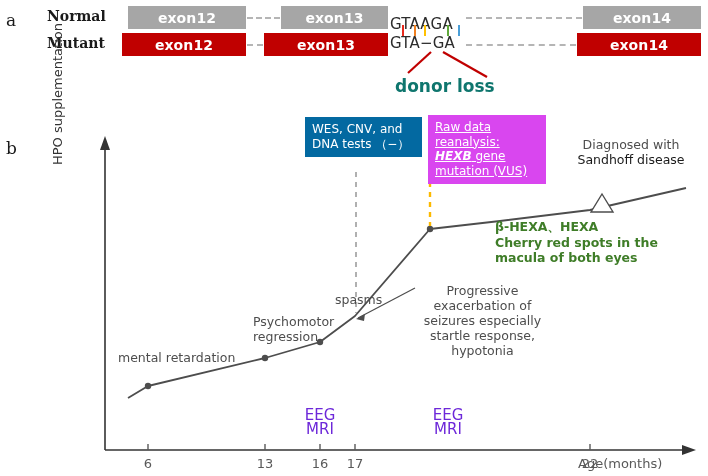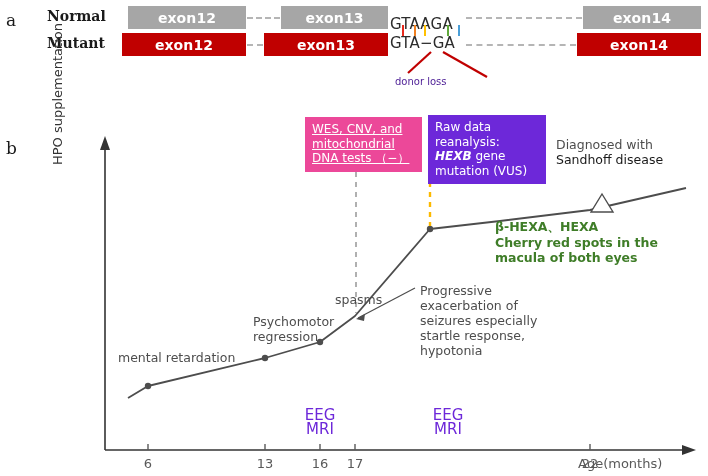--- a/index.html
+++ b/index.html
@@ -45,33 +45,33 @@
   #dash-m-1{left:247px;top:44px;width:16px;}
   #dash-m-2{left:466px;top:44px;width:110px;}
 
   .tickmark{position:absolute;width:2px;height:11px;top:25px;}
   #tick-1{left:402px;background:#e8291c;}
   #tick-2{left:414px;background:#f08020;}
   #tick-3{left:424px;background:#ffc000;}
   #tick-4{left:447px;background:#5fa83a;}
   #tick-5{left:458px;background:#4a9fd8;}
 
-  #donor-loss-label{position:absolute;left:395px;top:76px;color:#4c1d95;
-      font-weight:normal;font-size:10px;}
+  #donor-loss-label{position:absolute;left:395px;top:76px;color:#0f766e;
+      font-weight:bold;font-size:17px;}
 
   
   #chart-svg{position:absolute;left:0;top:110px;width:708px;height:366px;}
 
   .anno-box{position:absolute;padding:5px 7px 6px 7px;color:#ffffff;
       font-size:12px;line-height:14.5px;}
-  #box-wes{left:305px;top:117px;width:103px;background:#ec4899;text-decoration:underline;}
-  #box-raw{left:428px;top:115px;width:104px;background:#6d28d9;}
+  #box-wes{left:305px;top:117px;width:103px;background:#0369a1;}
+  #box-raw{left:428px;top:115px;width:104px;background:#d946ef;text-decoration:underline;}
   #box-raw .ital{font-style:italic;font-weight:bold;}
 
-  .plain-anno{position:absolute;color:#4d4d4d;font-size:12.5px;line-height:15px;}
+  .plain-anno{position:absolute;color:#4d4d4d;font-size:12.5px;line-height:15px;text-align:center;}
   #anno-diagnosed{left:556px;top:137px;width:150px;}
   #anno-diagnosed b{color:#1a1a1a;font-weight:normal;}
   #anno-mental{left:118px;top:350px;}
   #anno-psycho{left:253px;top:314px;width:100px;text-align:left;}
   #anno-spasms{left:335px;top:292px;}
   #anno-progressive{left:420px;top:283px;width:125px;}
 
   #anno-green{position:absolute;left:495px;top:219px;width:200px;color:#3f7d28;
       font-weight:bold;font-size:12.5px;line-height:15.5px;}
 
@@ -156,21 +156,20 @@
 
     <line x1="356" y1="62" x2="356" y2="203" stroke="#b0b0b0" stroke-width="2" stroke-dasharray="5,5"></line>
     <line x1="430" y1="62" x2="430" y2="116" stroke="#fcb900" stroke-width="2.4" stroke-dasharray="5,5"></line>
 
     <line x1="415" y1="178" x2="358" y2="208" stroke="#4d4d4d" stroke-width="1.2"></line>
     <polygon points="356,209 365,204 364,211" fill="#4d4d4d"></polygon>
   </svg>
 
   <div class="anno-box" id="box-wes">
     <div>WES, CNV, and</div>
-    <div>mitochondrial</div>
     <div>DNA tests （−）</div>
   </div>
 
   <div class="anno-box" id="box-raw">
     <div>Raw data reanalysis:</div>
     <div><span class="ital">HEXB</span><span> gene</span></div>
     <div>mutation (VUS)</div>
   </div>
 
   <div class="plain-anno" id="anno-diagnosed">

